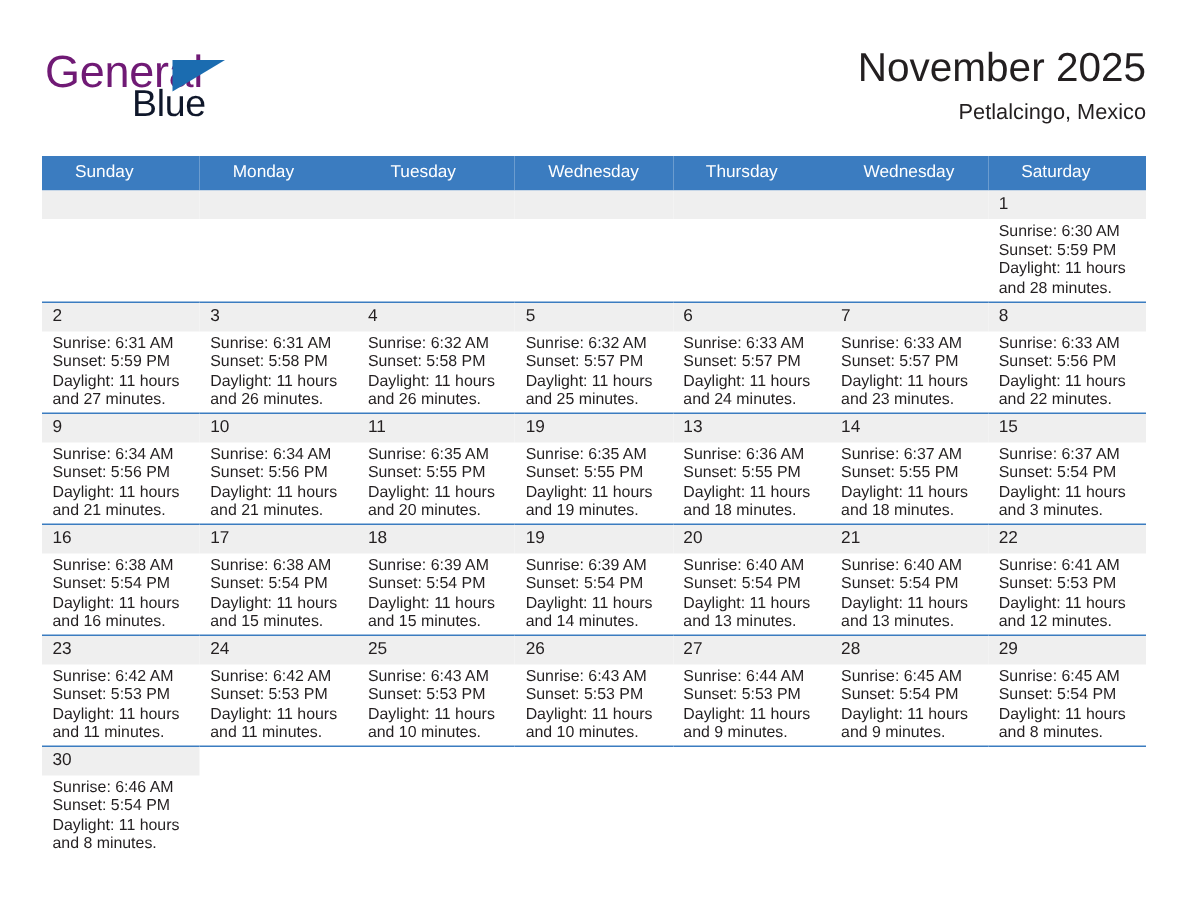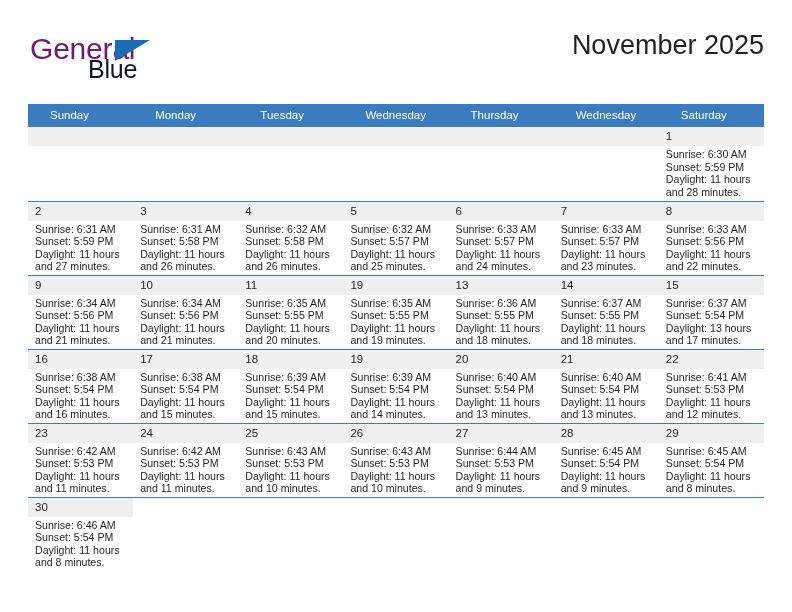--- a/index.html
+++ b/index.html
@@ -159,20 +159,21 @@
   <div class="header">
 
     <div class="brand">
       <span class="brand-general">General</span>
       <span class="brand-tri"></span>
       <span class="brand-blue">Blue</span>
     </div>
 
     <div class="title-block">
       <div class="cal-title">November 2025</div>
+      <div class="cal-subtitle">Petlalcingo, Mexico</div>
     </div>
 
   </div>
 
   <table class="calendar">
     <thead>
       <tr>
         <th>Sunday</th>
         <th>Monday</th>
         <th>Tuesday</th>
@@ -357,21 +358,21 @@
                 <div class="daylight">Daylight: 11 hours and 18 minutes.</div>
               </div>
             </div>
           </td>
           <td>
             <div class="cell">
               <div class="daynum">15</div>
               <div class="info">
                 <div>Sunrise: 6:37 AM</div>
                 <div>Sunset: 5:54 PM</div>
-                <div class="daylight">Daylight: 13 hours and 17 minutes.</div>
+                <div class="daylight">Daylight: 11 hours and 3 minutes.</div>
               </div>
             </div>
           </td>
         </tr>
         <tr class="week">
           <td>
             <div class="cell">
               <div class="daynum">16</div>
               <div class="info">
                 <div>Sunrise: 6:38 AM</div>

